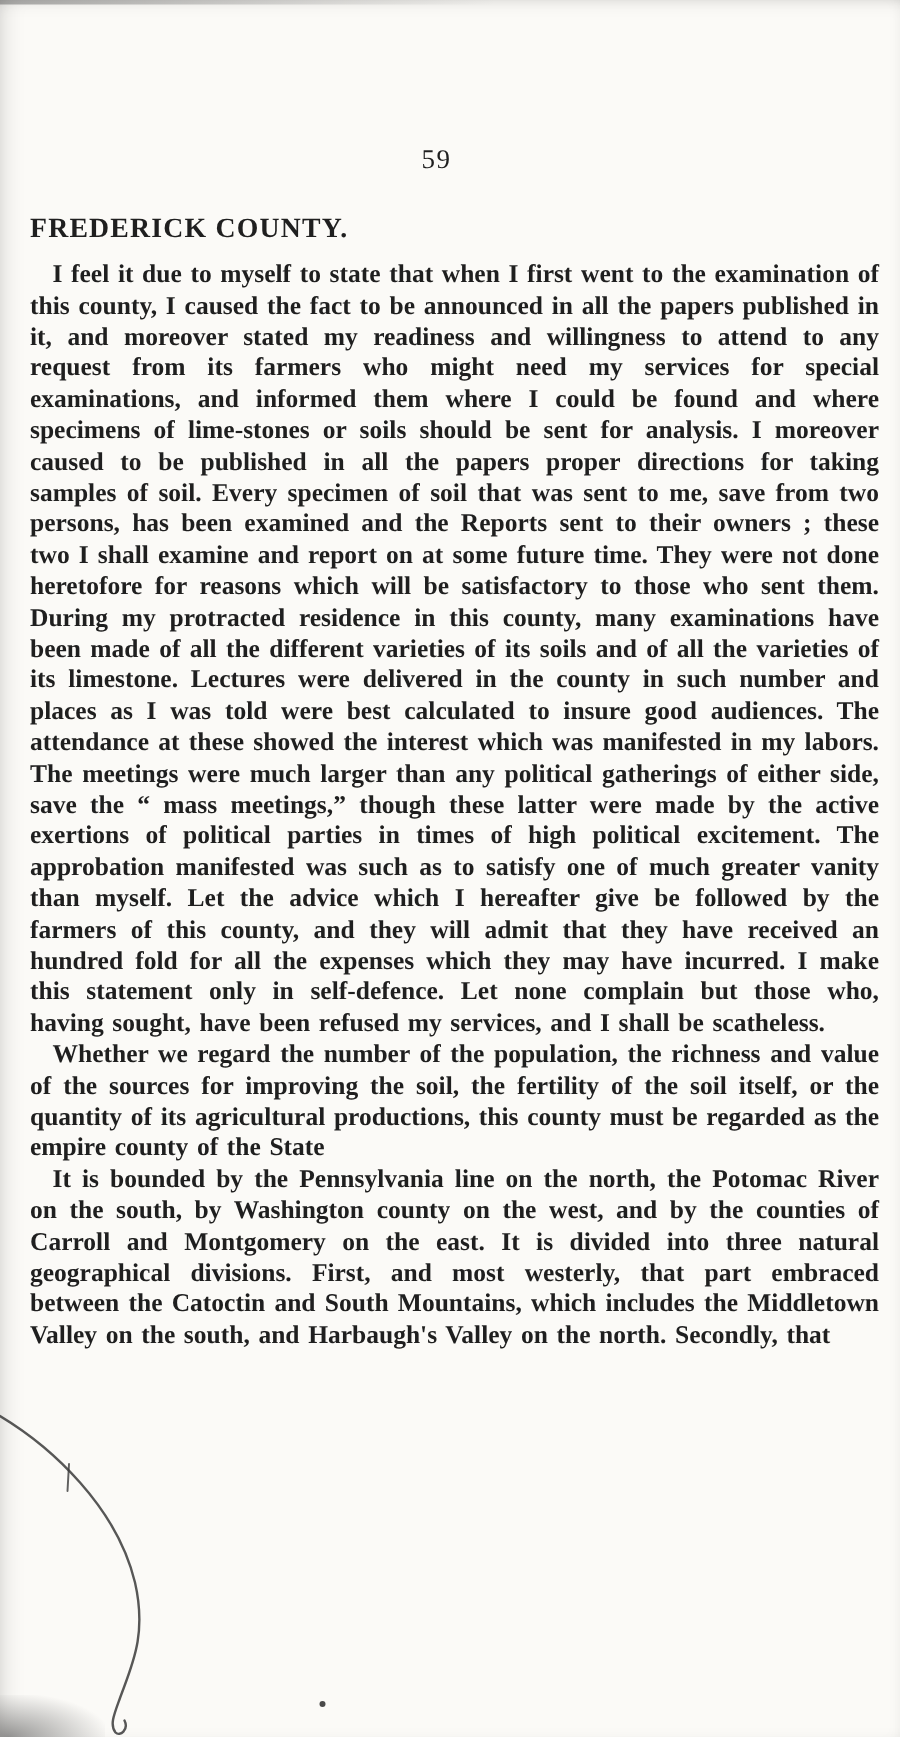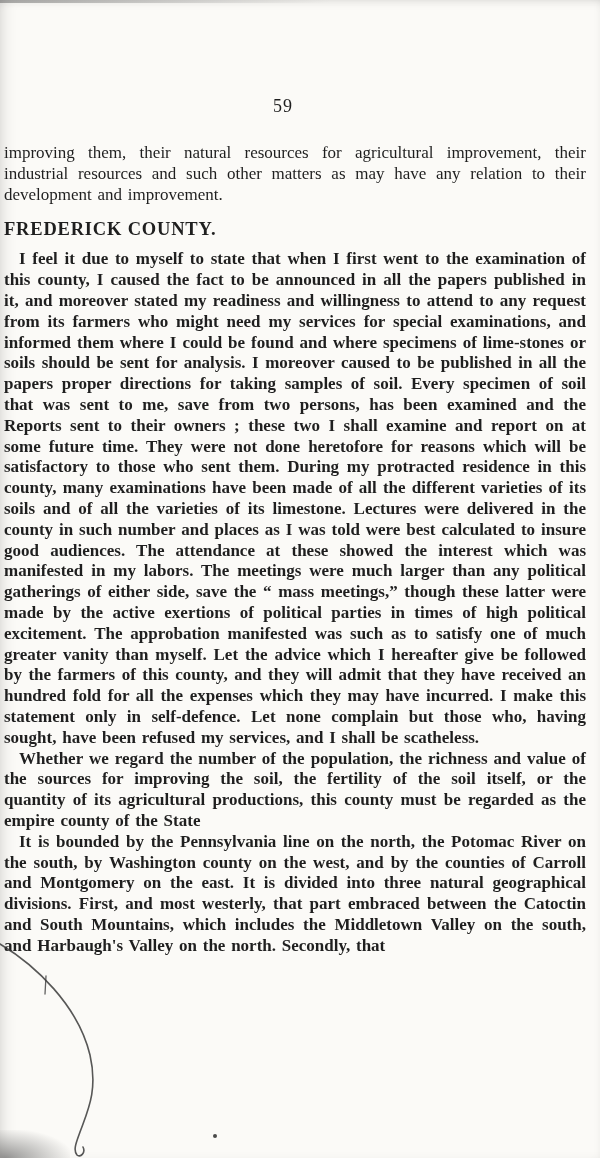--- a/index.html
+++ b/index.html
@@ -17,21 +17,21 @@
     height: 1158px;
     background: var(--paper, #fbfaf7);
     color: var(--ink, #1f1f1f);
     overflow: hidden;
     box-shadow:
       inset 10px 0 18px -12px rgba(0,0,0,0.22),
       inset -6px 0 14px -12px rgba(0,0,0,0.12),
       inset 0 8px 14px -12px rgba(0,0,0,0.25);
   }
   .page-inner {
-    padding: 96px 14px 0 4px;
+    padding: 96px 14px 0 20px;
   }
   .page-number {
     text-align: center;
     font-size: 18px;
     letter-spacing: 1px;
     margin: 0 24px 26px 0;
   }
   .para {
     margin: 0;
     font-size: 17px;
@@ -67,21 +67,20 @@
   }
 </style>
 </head>
 <body>
 
 <div class="scan-page">
 
   <div class="page-inner">
     <div class="page-number">59</div>
 
-    <p class="para">improving them, their natural resources for agricultural improvement, their industrial resources and such other matters as may have any relation to their development and improvement.</p>
 
     <h2 class="heading">FREDERICK COUNTY.</h2>
 
     <p class="para indent">I feel it due to myself to state that when I first went to the examination of this county, I caused the fact to be announced in all the papers published in it, and moreover stated my readiness and willingness to attend to any request from its farmers who might need my services for special examinations, and informed them where I could be found and where specimens of lime-stones or soils should be sent for analysis. I moreover caused to be published in all the papers proper directions for taking samples of soil. Every specimen of soil that was sent to me, save from two persons, has been examined and the Reports sent to their owners ; these two I shall examine and report on at some future time. They were not done heretofore for reasons which will be satisfactory to those who sent them. During my protracted residence in this county, many examinations have been made of all the different varieties of its soils and of all the varieties of its limestone. Lectures were delivered in the county in such number and places as I was told were best calculated to insure good audiences. The attendance at these showed the interest which was manifested in my labors. The meetings were much larger than any political gatherings of either side, save the “ mass meetings,” though these latter were made by the active exertions of political parties in times of high political excitement. The approbation manifested was such as to satisfy one of much greater vanity than myself. Let the advice which I hereafter give be followed by the farmers of this county, and they will admit that they have received an hundred fold for all the expenses which they may have incurred. I make this statement only in self-defence. Let none complain but those who, having sought, have been refused my services, and I shall be scatheless.</p>
 
     <p class="para indent">Whether we regard the number of the population, the richness and value of the sources for improving the soil, the fertility of the soil itself, or the quantity of its agricultural productions, this county must be regarded as the empire county of the State</p>
 
     <p class="para indent">It is bounded by the Pennsylvania line on the north, the Potomac River on the south, by Washington county on the west, and by the counties of Carroll and Montgomery on the east. It is divided into three natural geographical divisions. First, and most westerly, that part embraced between the Catoctin and South Mountains, which includes the Middletown Valley on the south, and Harbaugh's Valley on the north. Secondly, that</p>
   </div>
 

